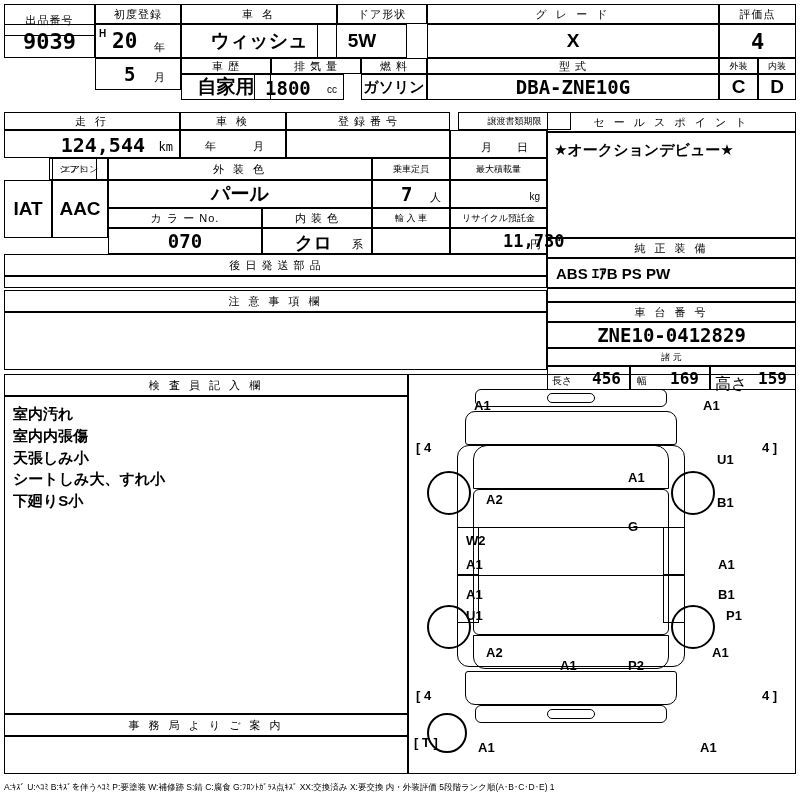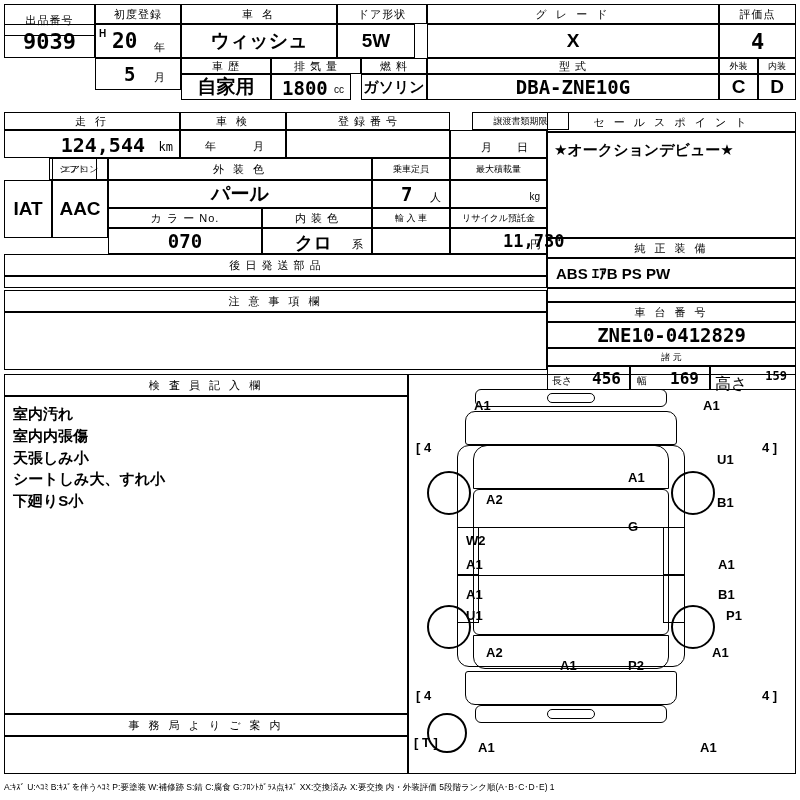--- a/index.html
+++ b/index.html
@@ -58,21 +58,21 @@
   <div class="bx c" style="left:181px;top:4px;width:156px;height:20px;">
     <span class="lbl2">車 名</span>
   </div>
   <div class="bx c" style="left:181px;top:24px;width:156px;height:34px;">
     <span class="val">ウィッシュ</span>
   </div>
 
   <div class="bx c" style="left:337px;top:4px;width:90px;height:20px;">
     <span class="lbl">ドア形状</span>
   </div>
-  <div class="bx c" style="left:337px;top:24px;width:78px;height:34px;">
+  <div class="bx c" style="left:317px;top:24px;width:90px;height:34px;">
     <span class="val">5W</span>
   </div>
 
   <div class="bx c" style="left:427px;top:4px;width:292px;height:20px;">
     <span class="lbl2">グ レ ー ド</span>
   </div>
   <div class="bx c" style="left:427px;top:24px;width:292px;height:34px;">
     <span class="val">X</span>
   </div>
 
@@ -86,21 +86,21 @@
   <div class="bx c" style="left:181px;top:58px;width:90px;height:16px;">
     <span class="lbl">車 歴</span>
   </div>
   <div class="bx c" style="left:181px;top:74px;width:90px;height:26px;">
     <span class="val">自家用</span>
   </div>
 
   <div class="bx c" style="left:271px;top:58px;width:90px;height:16px;">
     <span class="lbl">排 気 量</span>
   </div>
-  <div class="bx" style="left:271px;top:74px;width:80px;height:26px;padding-left:12px;">
+  <div class="bx" style="left:254px;top:74px;width:90px;height:26px;padding-left:12px;">
     <div style="position:absolute;left:10px;top:2px;font-size:19px;font-weight:bold;" class="mono">1800</div>
     <div style="position:absolute;right:6px;top:9px;font-size:10px;">cc</div>
   </div>
 
   <div class="bx c" style="left:361px;top:58px;width:66px;height:16px;">
     <span class="lbl">燃 料</span>
   </div>
   <div class="bx c" style="left:361px;top:74px;width:66px;height:26px;">
     <span class="val-s">ガソリン</span>
   </div>
@@ -141,21 +141,21 @@
     <div style="position:absolute;left:72px;top:8px;font-size:11px;">月</div>
   </div>
 
   <div class="bx c" style="left:286px;top:112px;width:164px;height:18px;">
     <span class="lbl">登 録 番 号</span>
   </div>
   <div class="bx c" style="left:286px;top:130px;width:164px;height:28px;">
     <span class="val-s"></span>
   </div>
 
-  <div class="bx c" style="left:472px;top:112px;width:97px;height:18px;">
+  <div class="bx c" style="left:458px;top:112px;width:113px;height:18px;">
     <span class="small">譲渡書類期限</span>
   </div>
   <div class="bx" style="left:450px;top:130px;width:97px;height:28px;">
     <div style="position:absolute;left:30px;top:9px;font-size:11px;">月</div>
     <div style="position:absolute;left:66px;top:9px;font-size:11px;">日</div>
   </div>
 
   <div class="bx c" style="left:4px;top:158px;width:48px;height:22px;margin-left:45px;">
     <span class="small">シフト</span>
   </div>
@@ -260,21 +260,21 @@
   <div class="bx" style="left:547px;top:366px;width:83px;height:24px;">
     <div style="position:absolute;left:4px;top:7px;font-size:10px;">長さ</div>
     <div style="position:absolute;right:8px;top:2px;font-size:16px;font-weight:bold;" class="mono">456</div>
   </div>
   <div class="bx" style="left:630px;top:366px;width:80px;height:24px;">
     <div style="position:absolute;left:6px;top:7px;font-size:10px;">幅</div>
     <div style="position:absolute;right:10px;top:2px;font-size:16px;font-weight:bold;" class="mono">169</div>
   </div>
   <div class="bx" style="left:710px;top:366px;width:86px;height:24px;">
     <div style="position:absolute;left:4px;top:7px;font-size:16px;">高さ</div>
-    <div style="position:absolute;right:8px;top:2px;font-size:12px;font-weight:bold;" class="mono">159</div>
+    <div style="position:absolute;right:8px;top:2px;font-size:16px;font-weight:bold;" class="mono">159</div>
   </div>
 
   <div class="bx c" style="left:4px;top:374px;width:404px;height:22px;">
     <span class="lbl2">検 査 員 記 入 欄</span>
   </div>
   <div class="bx" style="left:4px;top:396px;width:404px;height:318px;padding:6px 0 0 8px;">
     <div class="notes">室内汚れ</div>
     <div class="notes">室内内張傷</div>
     <div class="notes">天張しみ小</div>
     <div class="notes">シートしみ大、すれ小</div>

